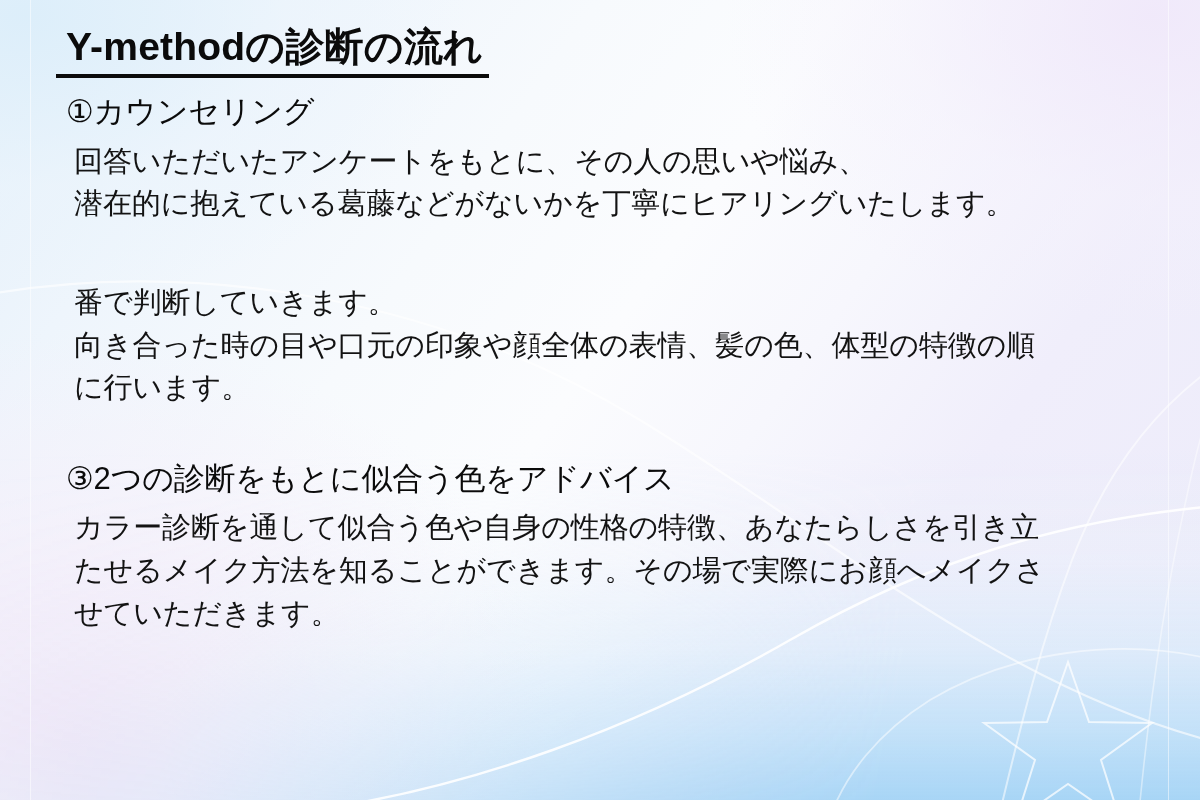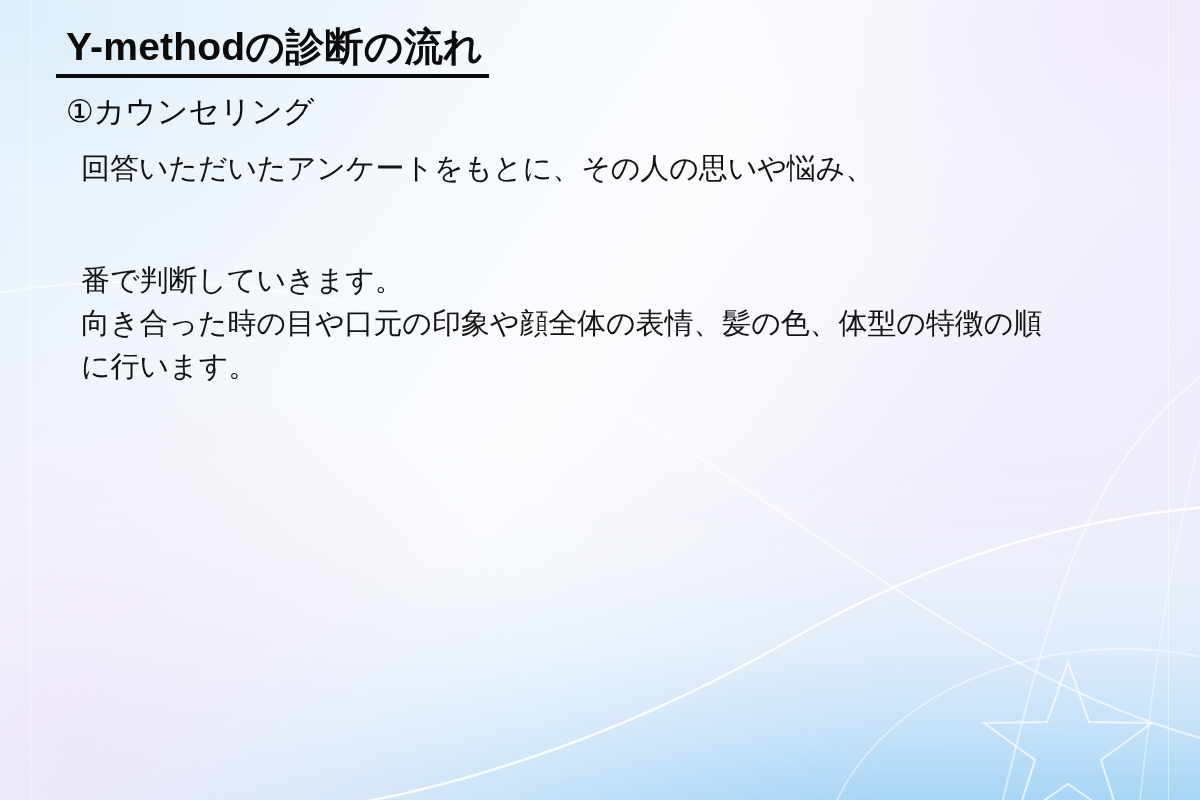--- a/index.html
+++ b/index.html
@@ -128,21 +128,21 @@
     margin: 0 0 3px 0;
     letter-spacing: -0.2px;
     white-space: nowrap;
   }
 
   .section-body {
     font-size: 29px;
     font-weight: normal;
     color: #131313;
     line-height: 1.47;
-    margin: 15px;
+    margin: 8px;
     letter-spacing: -0.1px;
   }
   .section-body .line { display: block; white-space: nowrap; }
 
   .gap-1 { height: 40px; }
   .gap-2 { height: 42px; }
 </style>
 </head>
 <body>
 
@@ -170,32 +170,41 @@
 
   <div class="content">
 
     <h1 class="doc-title">Y-methodの診断の流れ</h1>
 
     
     <div class="section">
       <h2 class="section-heading">①カウンセリング</h2>
       <p class="section-body">
         <span class="line">回答いただいたアンケートをもとに、その人の思いや悩み、</span>
+        <span class="line">潜在的に抱えている葛藤などがないかを丁寧にヒアリングいたします。</span>
       </p>
     </div>
 
     <div class="gap-1"></div>
 
     
     <div class="section">
       <p class="section-body">
         <span class="line">番で判断していきます。</span>
         <span class="line">向き合った時の目や口元の印象や顔全体の表情、髪の色、体型の特徴の順</span>
         <span class="line">に行います。</span>
       </p>
     </div>
 
     <div class="gap-2"></div>
 
     
+    <div class="section">
+      <h2 class="section-heading">③2つの診断をもとに似合う色をアドバイス</h2>
+      <p class="section-body">
+        <span class="line">カラー診断を通して似合う色や自身の性格の特徴、あなたらしさを引き立</span>
+        <span class="line">たせるメイク方法を知ることができます。その場で実際にお顔へメイクさ</span>
+        <span class="line">せていただきます。</span>
+      </p>
+    </div>
 
   </div>
 </div>
 
 </body></html>

